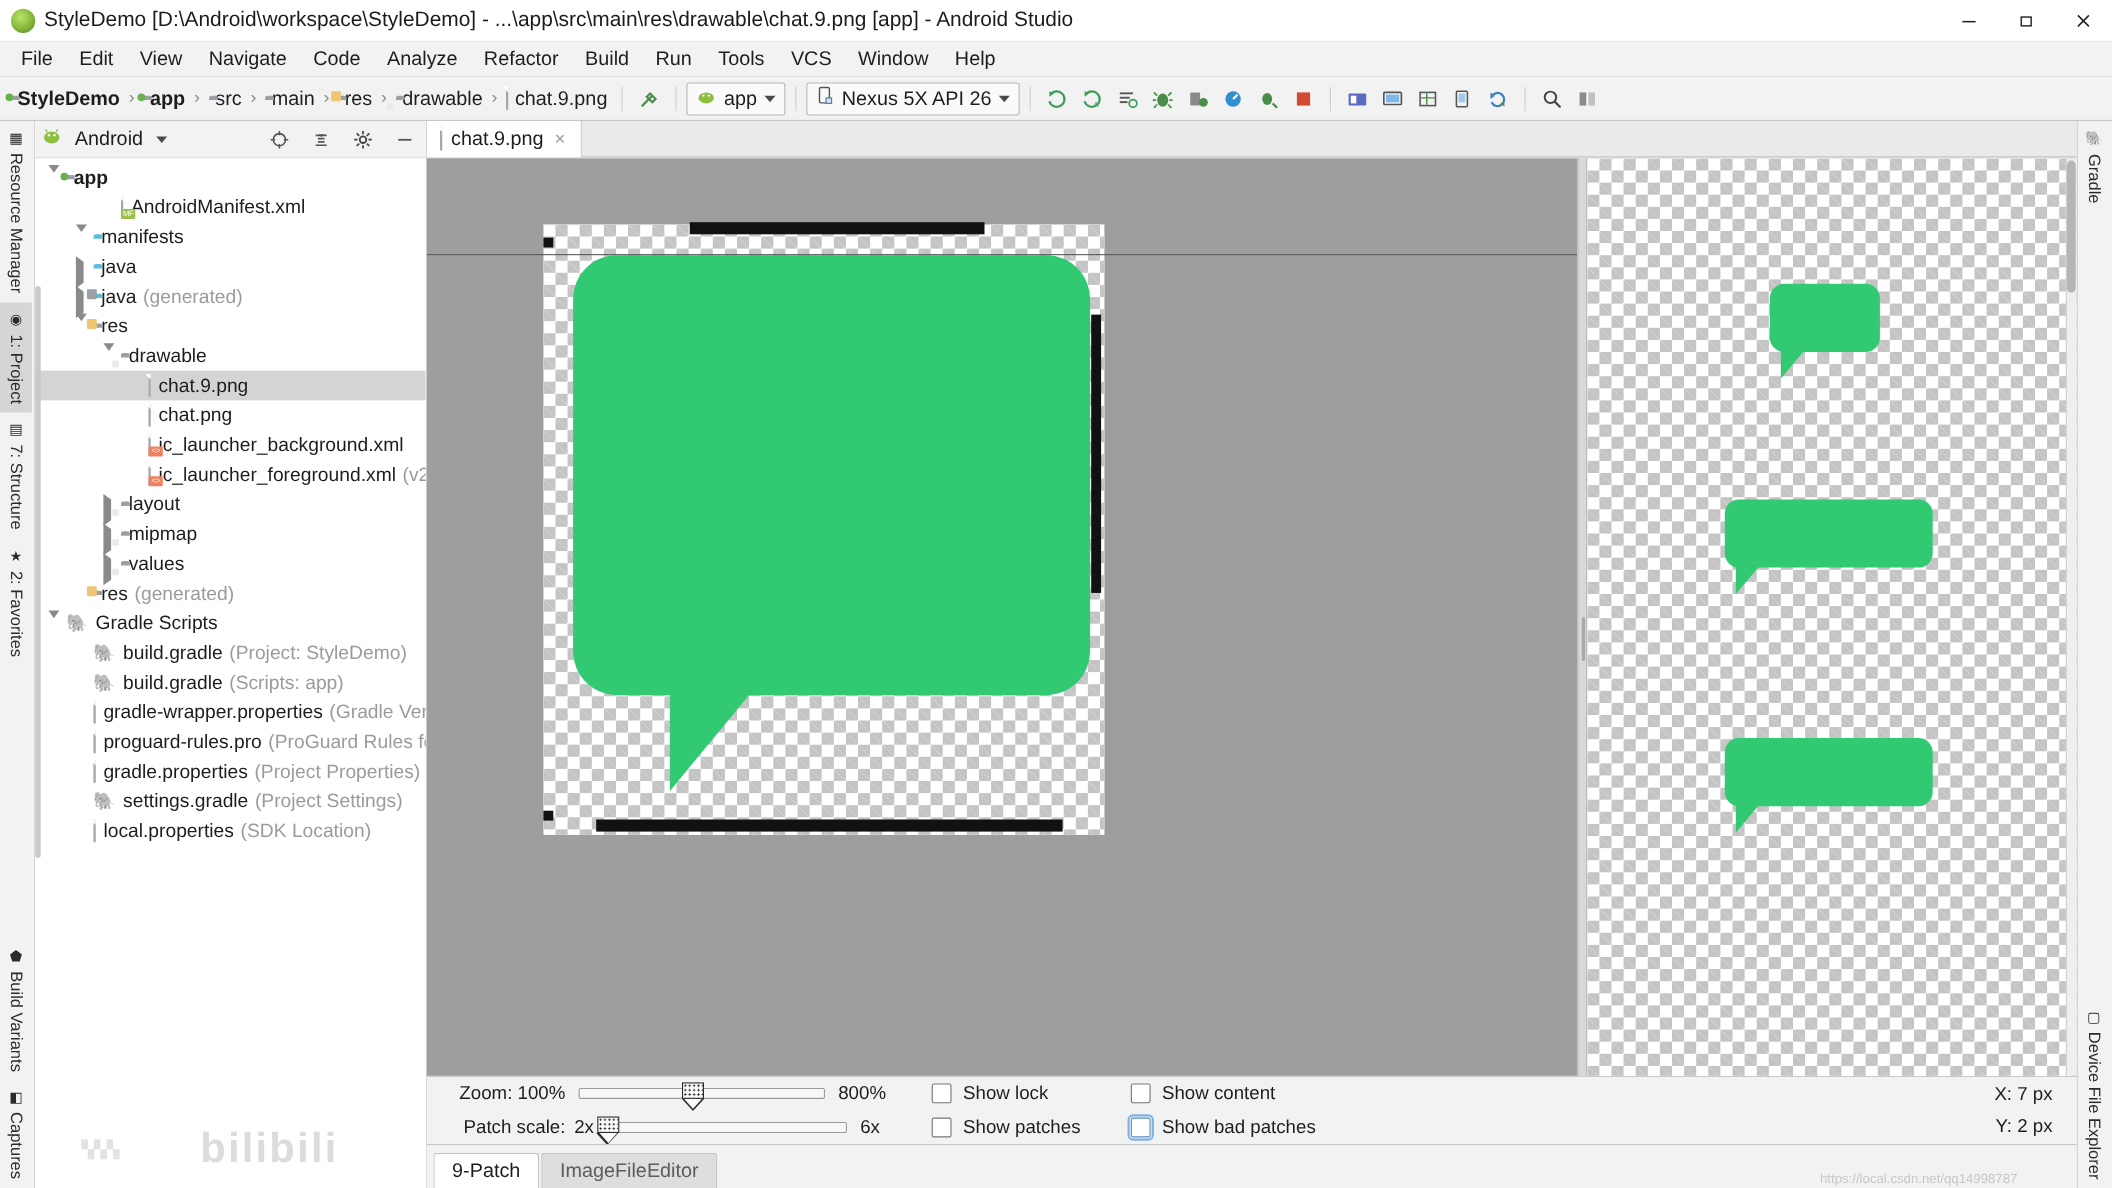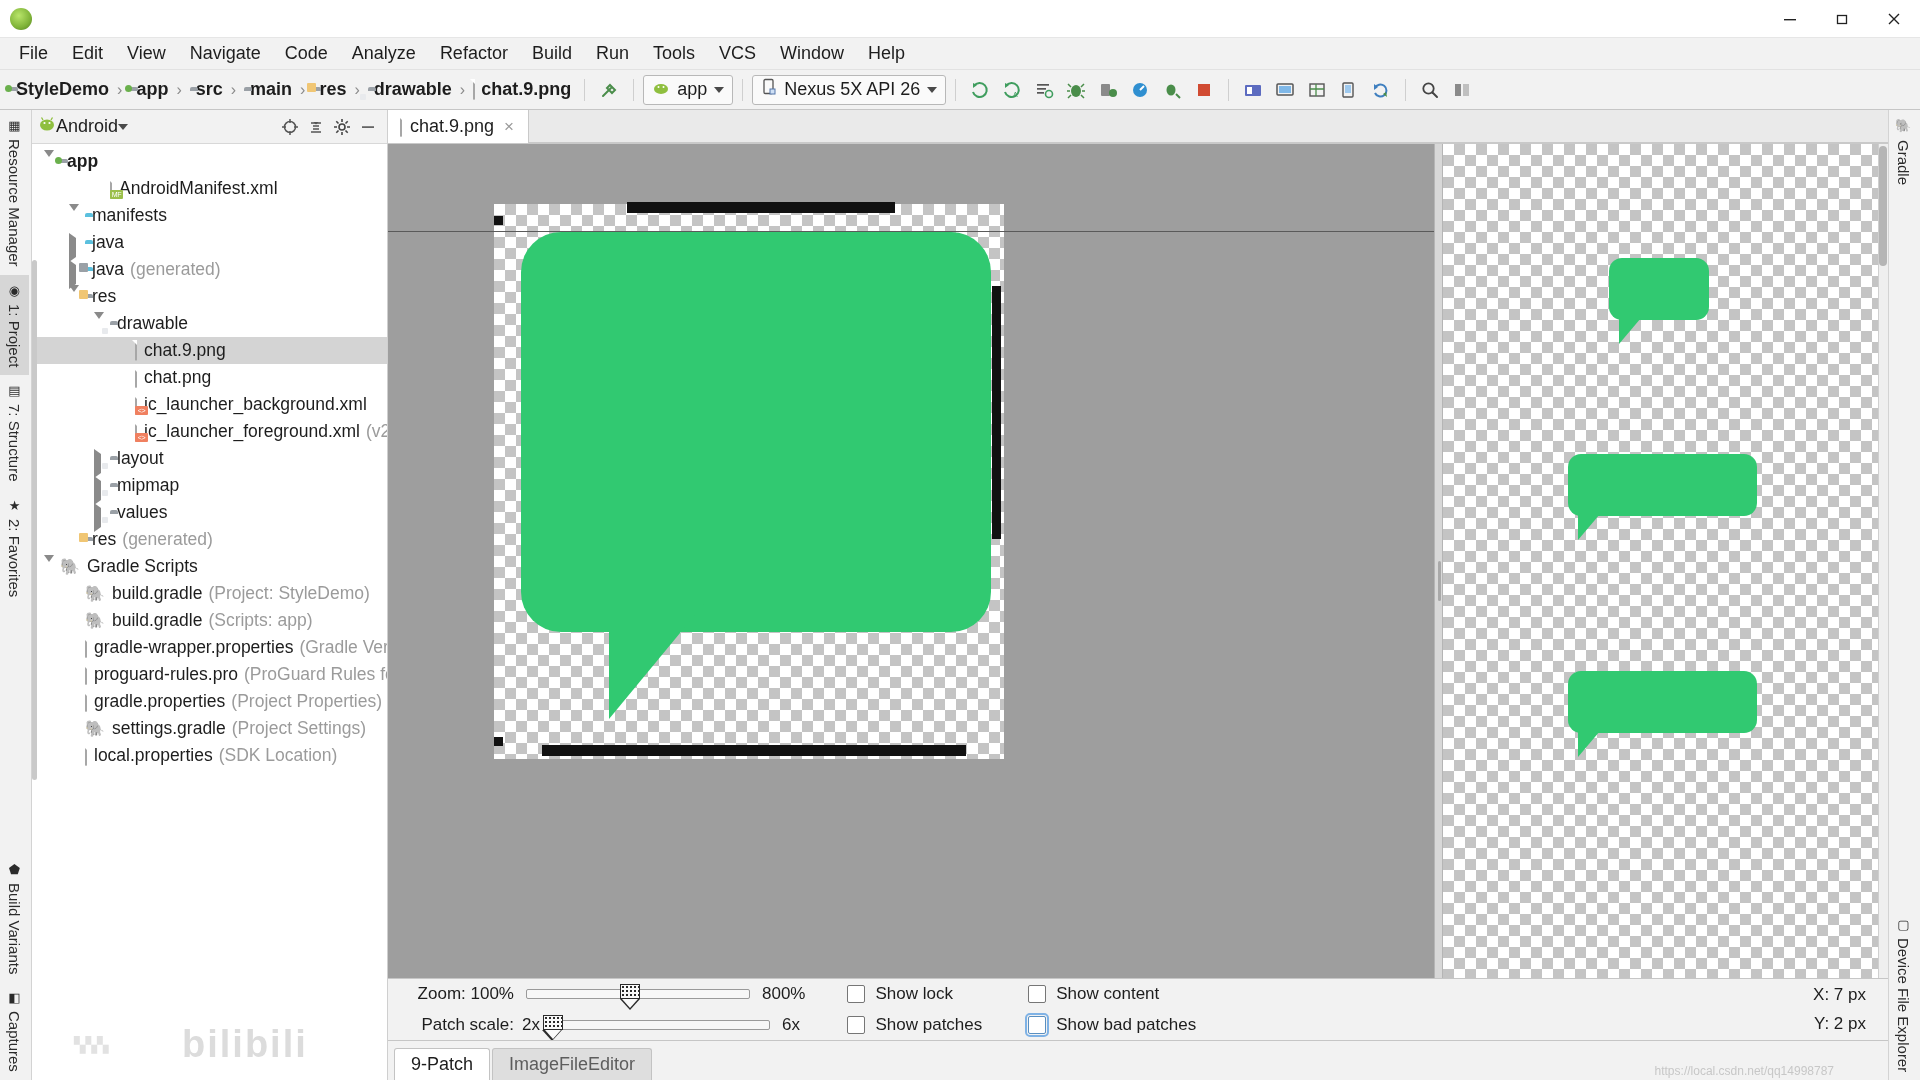--- a/index.html
+++ b/index.html
@@ -34,21 +34,21 @@
   .menu-item{
     padding:3px 11px; font-size:18px; color:#1d1d1d; white-space:nowrap; cursor:default;
   }
 
   
   .toolbar{
     height:40px; background:#f2f2f2; display:flex; align-items:center;
     padding:0 6px; gap:2px; border-bottom:1px solid #c6c6c6;
   }
   .crumb{ display:flex;align-items:center;gap:6px;padding:2px 4px; white-space:nowrap;text-align:center; }
-  .crumb .lbl{ font-size:18px;font-weight:bold; }
+  .crumb .lbl{ font-size:18px; }
   .crumb .lbl.bold{ font-weight:bold; }
   .crumb-sep{ color:#8c8c8c; font-size:16px; padding:0 2px; }
   .tb-sep{ width:1px;height:22px;background:#cfcfcf;margin:0 7px; }
   .tb-btn{
     width:30px;height:30px;display:flex;align-items:center;justify-content:center;border-radius:3px;
   }
   .combo{
     display:flex;align-items:center;gap:7px;height:30px;padding:0 8px;
     border:1px solid #b8b8b8;border-radius:3px;background:#fafafa;
   }
@@ -82,21 +82,21 @@
     font-size:15px; color:#2b2b2b; padding:8px 6px; display:flex; align-items:center; gap:6px;
     white-space:nowrap;
   }
   .vtab.sel{ background:#d6d6d6; }
   .vstrip-bottom{ position:absolute; bottom:0; left:0; }
   .vicon{ font-size:13px; }
 
   
   .projpanel{ width:356px; background:#ffffff; border-right:1px solid #cfcfcf; display:flex; flex-direction:column; flex:0 0 auto; position:relative;}
   .proj-header{
-    height:34px; background:#f2f2f2; display:flex; align-items:center; gap:0;
+    height:34px; background:#f2f2f2; display:flex; align-items:center; gap:12px;
     padding:0 6px; border-bottom:1px solid #d8d8d8;
   }
   .proj-header .ttl{ font-size:18px; }
   .ph-spacer{ flex:1; }
   .ph-btn{ width:26px;height:26px;display:flex;align-items:center;justify-content:center;color:#4a4a4a; }
   .tree{ flex:1; overflow:hidden; padding-top:4px; background:#fff; }
   .trow{ display:flex; align-items:center; height:27px; white-space:nowrap; padding-right:4px; }
   .trow.sel{ background:#d4d4d4; }
   .tw{ width:10px;height:10px;flex:0 0 auto;margin-right:6px; }
   .arrow-r{ width:0;height:0;border-top:5px solid transparent;border-bottom:5px solid transparent;border-left:7px solid #8a8a8a; }
@@ -226,20 +226,21 @@
   .wm-small{ position:absolute; left:42px; bottom:26px; font-size:15px; color:#e2e2e2; }
   .wm-url{ position:absolute; right:54px; bottom:2px; font-size:12px; color:#c7c7c7; }
 
   .bottom-strip{ position:relative; }
 </style>
 </head>
 <body>
 
 <div class="titlebar">
   <div class="app-logo"></div>
+  <div class="title-text">StyleDemo [D:\Android\workspace\StyleDemo] - ...\app\src\main\res\drawable\chat.9.png [app] - Android Studio</div>
   <div class="win-controls">
     <div class="win-btn">
       <svg width="16" height="16" viewBox="0 0 16 16">
           <rect x="2" y="8" width="12" height="1.4" fill="currentColor"></rect>
         </svg>
     </div>
     <div class="win-btn">
       <svg width="16" height="16" viewBox="0 0 16 16">
         <rect x="3.5" y="4.5" width="9" height="8" fill="none" stroke="currentColor" stroke-width="1.3"></rect>
       </svg>

